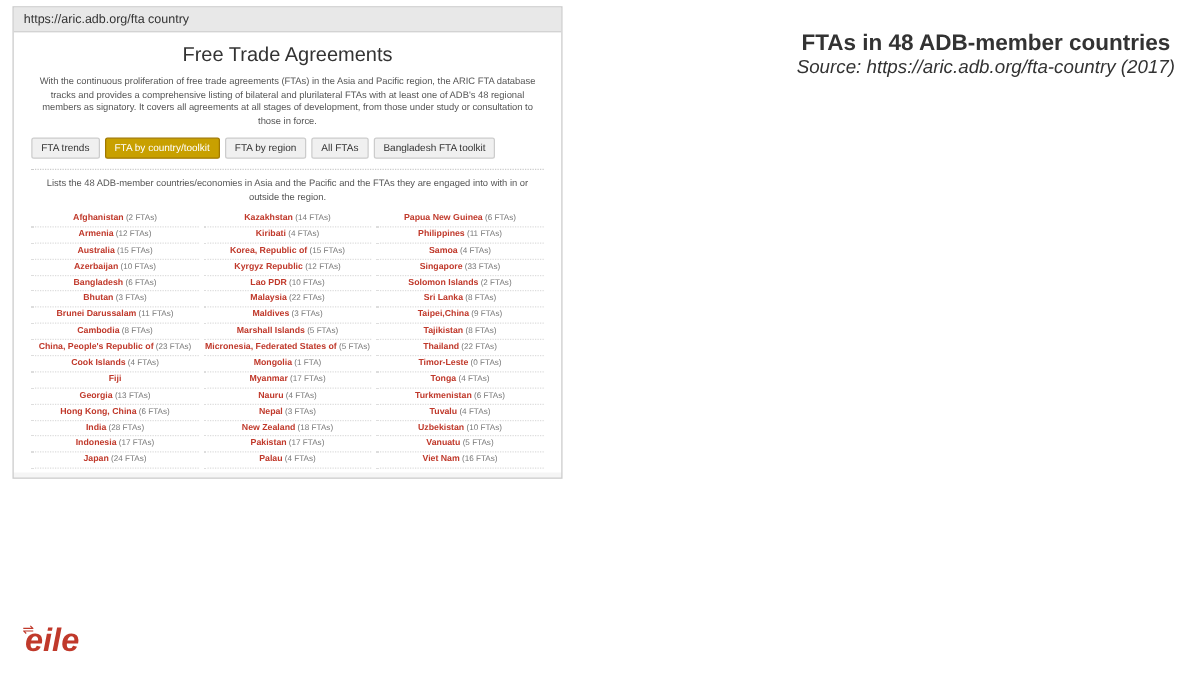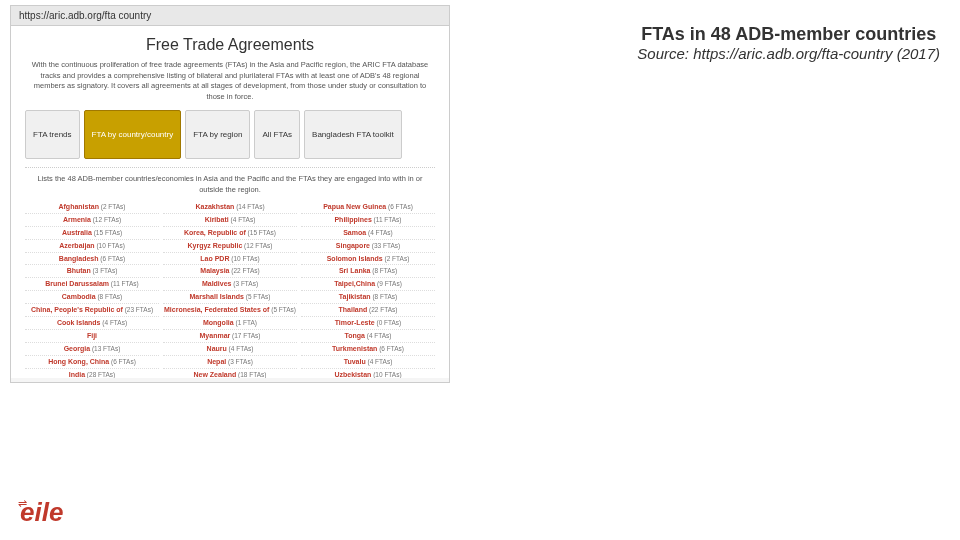--- a/index.html
+++ b/index.html
@@ -73,21 +73,21 @@
     }
 
     
     .nav-tabs {
       display: flex;
       gap: 4px;
       margin-bottom: 8px;
       flex-wrap: wrap;
     }
     .nav-tab {
-      padding: 19px 7px;
+      padding: 3px 7px;
       font-size: 8px;
       border: 1px solid #ccc;
       background: #f0f0f0;
       color: #333;
       cursor: pointer;
       border-radius: 2px;
     }
     .nav-tab.active {
       background: #c8a000;
       color: #fff;
@@ -148,21 +148,21 @@
 </div>
 
 <div class="browser-frame">
   <div class="browser-bar">https://aric.adb.org/fta country</div>
   <div class="page-content">
     <div class="page-title">Free Trade Agreements</div>
     <div class="page-description">With the continuous proliferation of free trade agreements (FTAs) in the Asia and Pacific region, the ARIC FTA database tracks and provides a comprehensive listing of bilateral and plurilateral FTAs with at least one of ADB's 48 regional members as signatory. It covers all agreements at all stages of development, from those under study or consultation to those in force.</div>
 
     <div class="nav-tabs">
       <div class="nav-tab">FTA trends</div>
-      <div class="nav-tab active">FTA by country/country</div>
+      <div class="nav-tab active">FTA by country/toolkit</div>
       <div class="nav-tab">FTA by region</div>
       <div class="nav-tab">All FTAs</div>
       <div class="nav-tab">Bangladesh FTA toolkit</div>
     </div>
 
     <div class="sub-description">Lists the 48 ADB-member countries/economies in Asia and the Pacific and the FTAs they are engaged into with in or outside the region.</div>
 
     <div class="country-grid" id="country-grid">
     <div style="display: flex; flex-direction: column;">
           <div class="country-item"><span class="country-name">Afghanistan</span><span class="country-fta"> (2 FTAs)</span></div>

